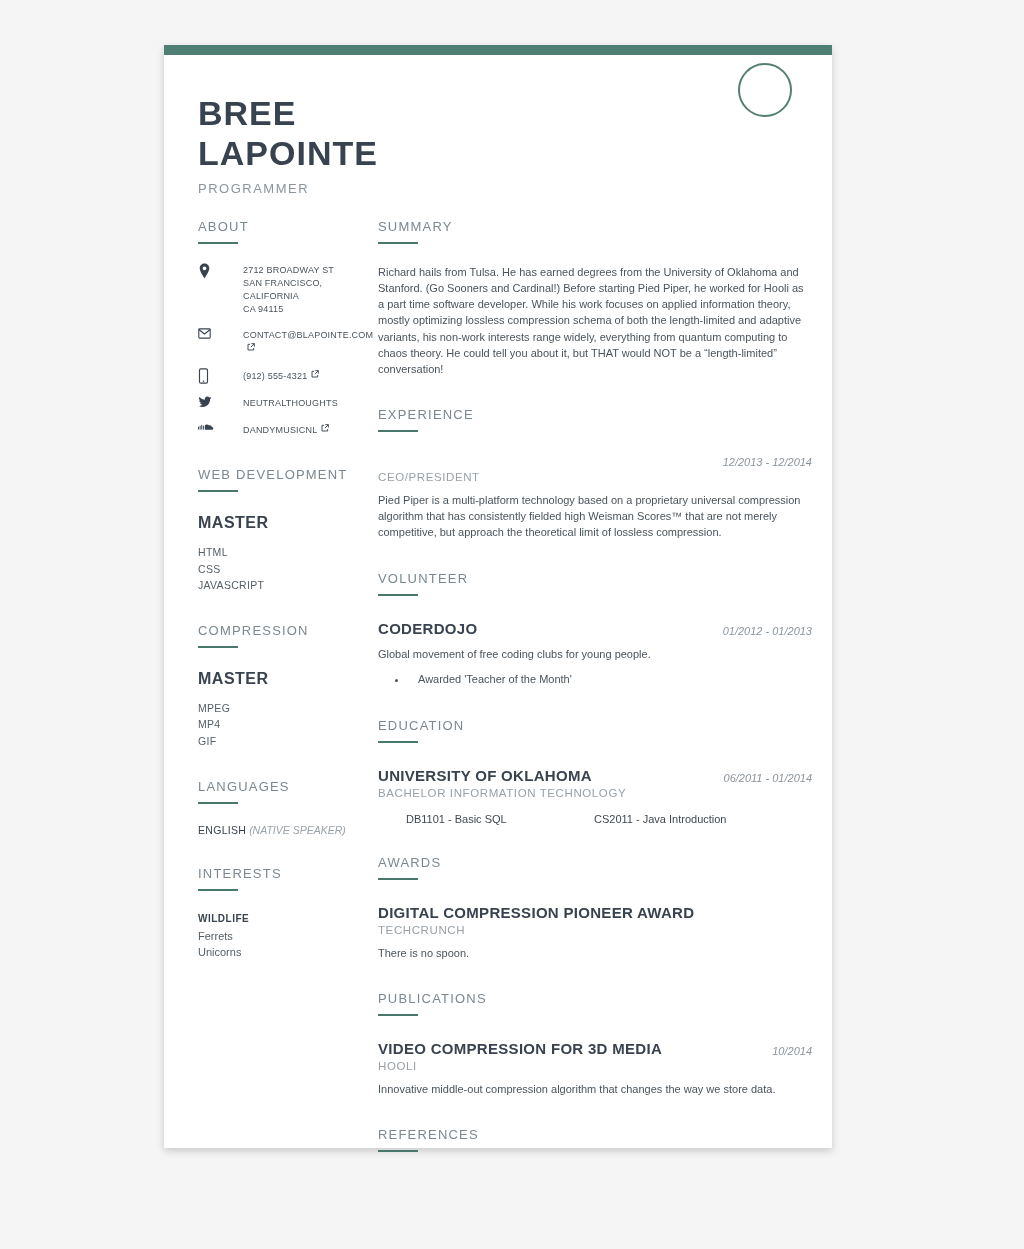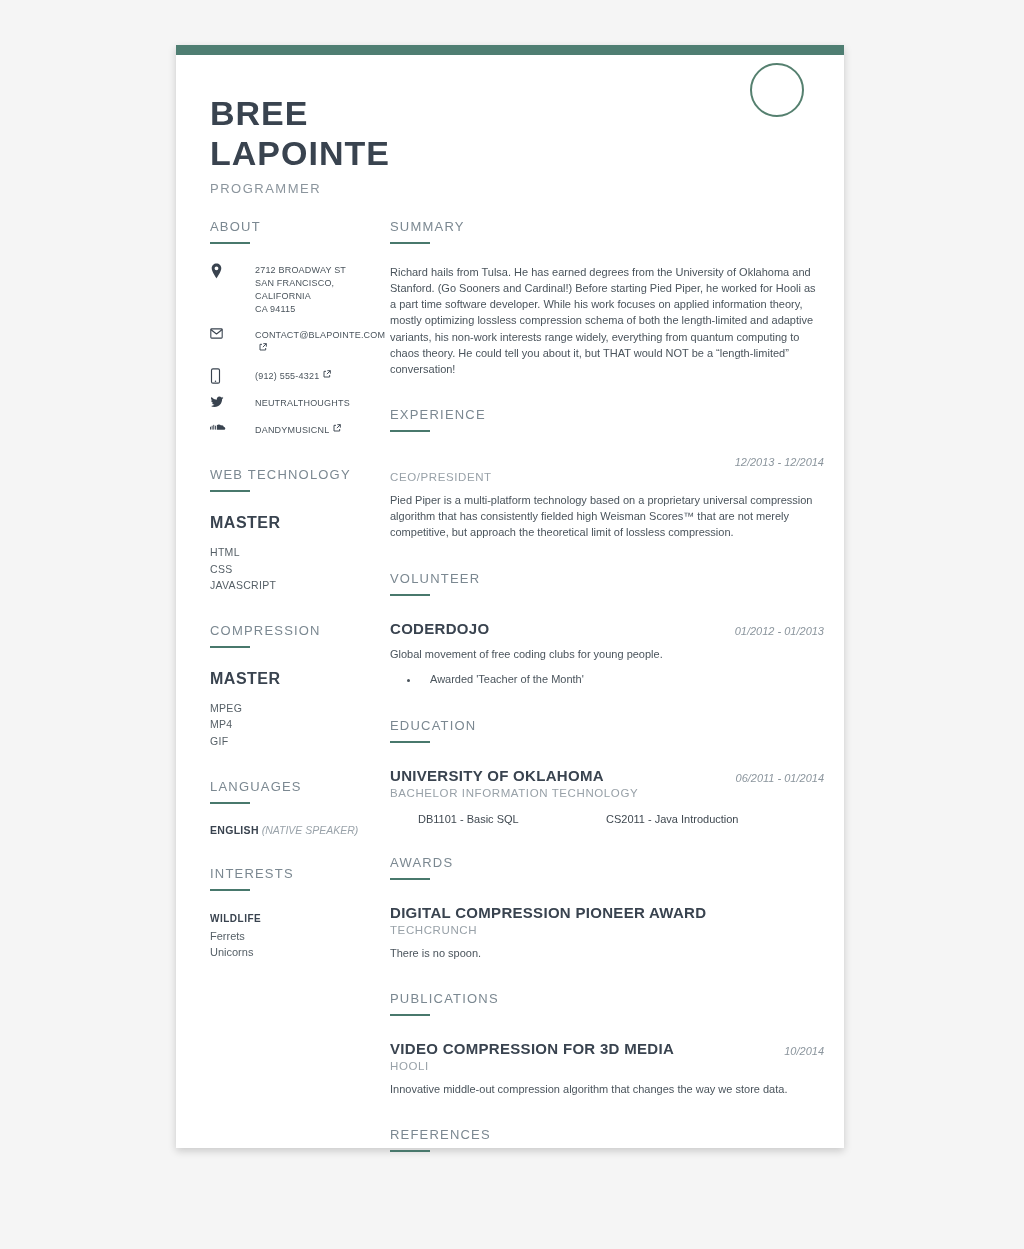--- a/index.html
+++ b/index.html
@@ -4,21 +4,21 @@
 <style>
   * { margin:0; padding:0; box-sizing:border-box; }
   html,body { width:1024px; height:1249px; }
   body {
     background:#f5f5f5;
     font-family:"Liberation Sans", sans-serif;
     position:relative;
     color:#4a545c;
   }
   .resume-card {
-    position:absolute; left:176px; top:45px;
+    position:absolute; left:164px; top:45px;
     width:668px; height:1103px;
     background:#ffffff;
     box-shadow:0 3px 8px rgba(0,0,0,0.18);
   }
   .topbar { height:10px; background:#4f7e72; }
 
   
   .header { position:relative; padding:38px 40px 0 34px; height:150px; }
   .name { font-size:34px; line-height:40px; font-weight:bold; color:#39434f; letter-spacing:1px; }
   .job-title { font-size:13px; color:#8b959d; letter-spacing:1.5px; margin-top:8px; }
@@ -45,21 +45,21 @@
   .about-icon { width:13px; flex:none; margin-right:8px; margin-top:-1px; }
   .about-icon svg { display:block; }
   .about-text { font-size:9px; color:#4a545c; line-height:1.45; letter-spacing:0.2px; }
   .ext-link { display:inline-block; margin-left:4px; vertical-align:1px; }
 
   .skill-level { font-size:16px; font-weight:bold; color:#39434f; letter-spacing:0.5px; margin-top:22px; }
   .skill-items { margin-top:12px; }
   .skill-item { font-size:10.5px; color:#555f66; line-height:1.55; letter-spacing:0.3px; }
 
   .lang-line { margin-top:20px; font-size:10.5px; }
-  .lang-name { font-weight:bold; color:#39434f; letter-spacing:0.3px; }
+  .lang-name { font-weight:normal; color:#39434f; letter-spacing:0.3px; }
   .lang-note { font-style:italic; color:#9aa3aa; }
 
   .interest-cat { font-size:10px; font-weight:bold; color:#39434f; letter-spacing:0.5px; margin-top:22px; }
   .interest-items { margin-top:4px; }
   .interest-item { font-size:11px; color:#555f66; line-height:1.5; }
 
   
   .body-text { font-size:11px; line-height:1.47; color:#4a545c; }
   .summary-text { margin-top:20px; }
 
@@ -168,21 +168,21 @@
                     <path d="M4.5 2H1.5v8.5H10V7.5" stroke="#39434f" fill="none" stroke-width="1.4"></path>
                     <path d="M6.5 1h4.5v4.5" stroke="#39434f" fill="none" stroke-width="1.4"></path>
                     <path d="M11 1L5.8 6.2" stroke="#39434f" fill="none" stroke-width="1.4"></path>
                   </svg></span></span>
           </div>
 
         </div>
       </div>
 
       <div class="sec">
-        <div class="sec-title">WEB TECHNOLOGY</div>
+        <div class="sec-title">WEB DEVELOPMENT</div>
         <div class="sec-underline"></div>
         <div class="skill-level">MASTER</div>
         <div class="skill-items">
           <div class="skill-item">HTML</div>
           <div class="skill-item">CSS</div>
           <div class="skill-item">JAVASCRIPT</div>
         </div>
       </div>
 
       <div class="sec">

